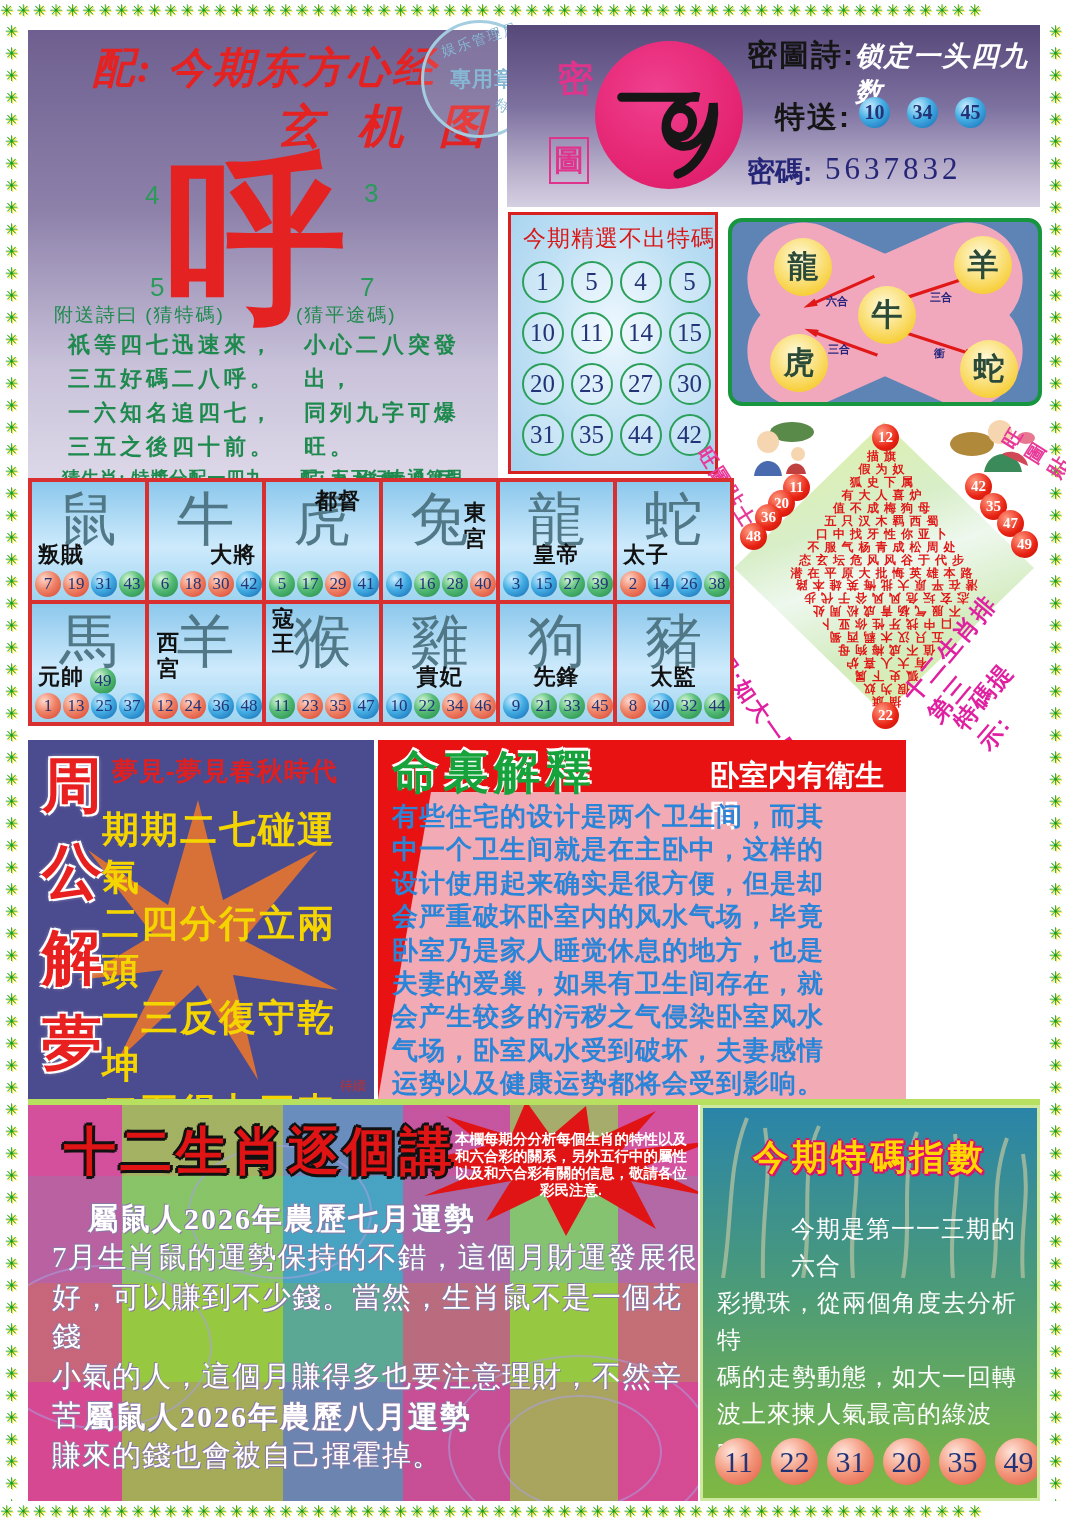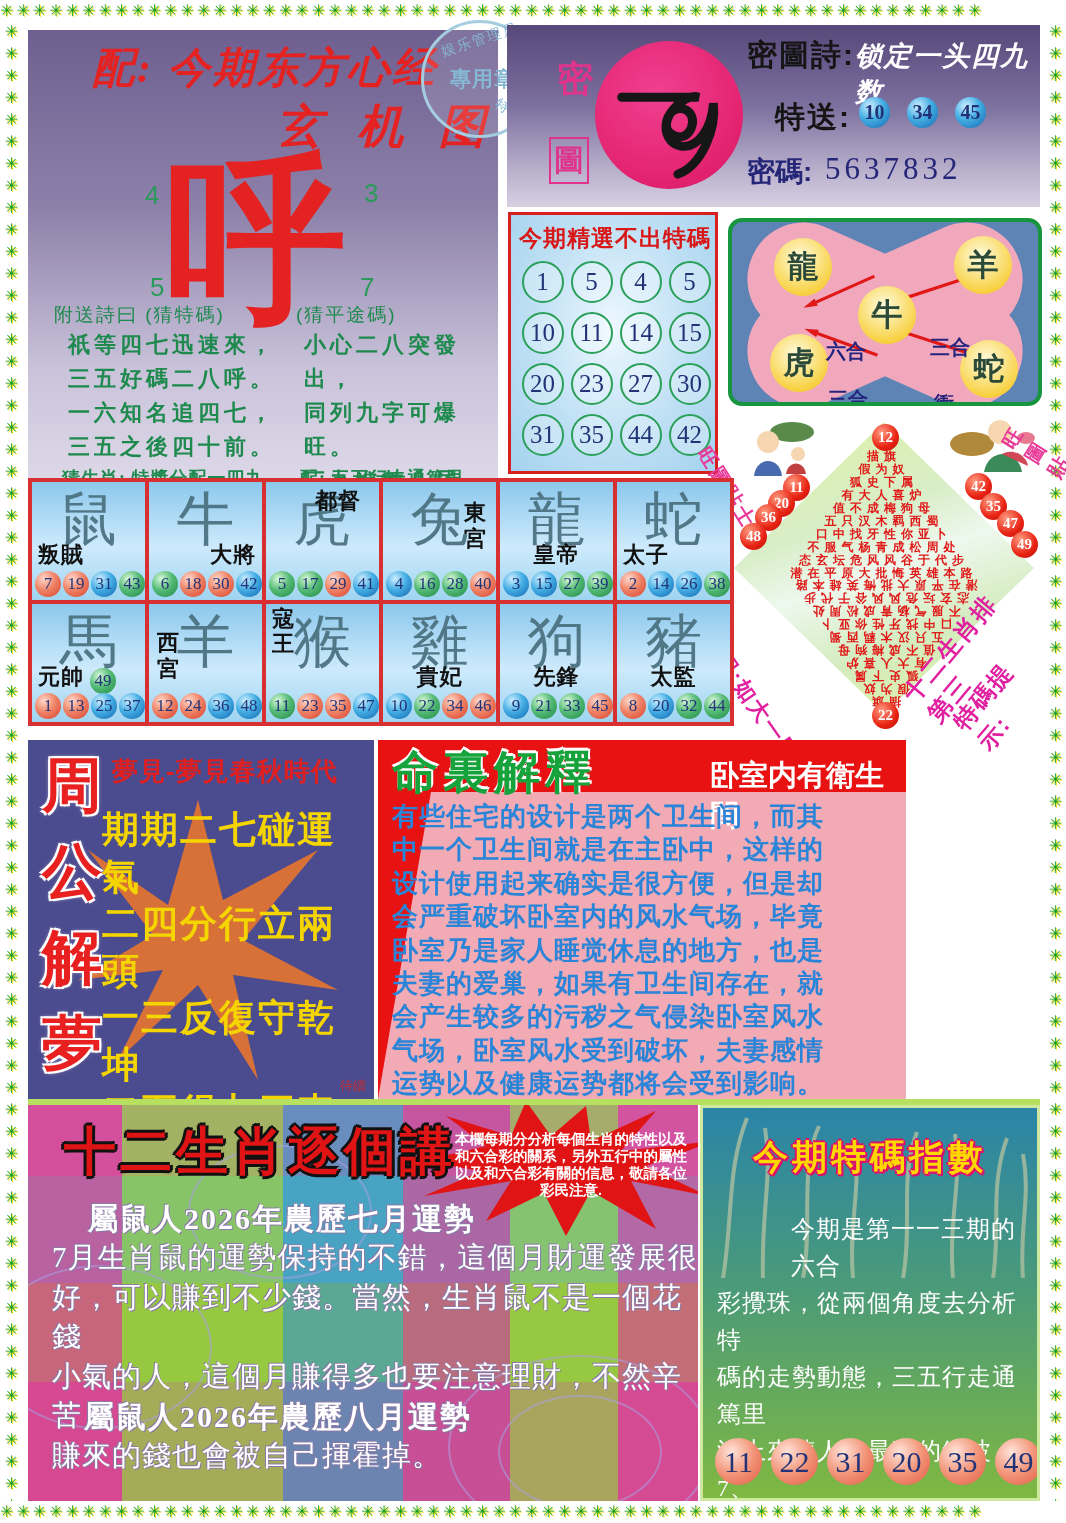--- a/index.html
+++ b/index.html
@@ -56,36 +56,36 @@
     color:#223377;font-family:"Liberation Serif","DejaVu Serif",serif;}
   .ball.r{background:radial-gradient(circle at 35% 30%,#ffd9cc 0%,#ef8468 45%,#d9402c 100%);}
   .ball.b{background:radial-gradient(circle at 35% 30%,#cdeeff 0%,#44aee4 45%,#1266b0 100%);}
   .ball.g{background:radial-gradient(circle at 35% 30%,#d8f8d8 0%,#55bb77 45%,#1f8a44 100%);}
 
   .tsball{width:31px;height:31px;font-size:20px;font-weight:bold;}
 
   
   .notspecial{left:508px;top:212px;width:210px;height:262px;border:3px solid #d82020;box-sizing:border-box;
     background:radial-gradient(ellipse at 50% 45%,#eef8ff 0%,#bfe0f4 55%,#a4d2ee 100%);}
-  .ns-title{width:100%;text-align:left;top:8px;font-size:23px;color:#d81818;font-weight:bold;letter-spacing:1px;margin-left:8px;}
+  .ns-title{width:100%;text-align:right;top:8px;font-size:23px;color:#d81818;font-weight:normal;letter-spacing:1px;}
   .ns-grid{left:7px;top:46px;width:196px;display:grid;grid-template-columns:repeat(4,1fr);grid-row-gap:9px;justify-items:center;}
   .ns-cell{width:42px;height:42px;border:2px solid #2aa05a;border-radius:50%;box-sizing:border-box;
     display:flex;align-items:center;justify-content:center;font-size:25px;color:#223377;
     font-family:"Liberation Serif","DejaVu Serif",serif;background:rgba(255,255,255,0.25);}
 
   
   .relchart{left:728px;top:218px;width:314px;height:188px;box-sizing:border-box;
     background:#5e83b5;border:4px solid #17953f;border-radius:14px;overflow:hidden;}
   .xwing{left:8px;top:37px;width:290px;height:112px;border-radius:55px;background:#f2a8bc;}
   .rot1{transform:rotate(24deg);}
   .rot2{transform:rotate(-24deg);}
   .animal{width:58px;height:58px;border-radius:50%;display:flex;align-items:center;justify-content:center;
     background:radial-gradient(circle at 45% 35%,#fffbe0 0%,#f7cf3a 75%,#eab723 100%);
     font-size:31px;font-weight:bold;color:#2c4a38;font-family:"Liberation Serif","DejaVu Serif",serif;}
-  .rel-label{font-size:20px;font-weight:bold;color:#24247e;margin-top:44px;}
+  .rel-label{font-size:11px;font-weight:bold;color:#24247e;}
   .arrow{position:absolute;height:8px;background:#e01818;}
   .head-l{clip-path:polygon(0 50%,18% 0,18% 30%,100% 30%,100% 70%,18% 70%,18% 100%);}
   .head-r{clip-path:polygon(100% 50%,82% 0,82% 30%,0 30%,0 70%,82% 70%,82% 100%);}
 
   
   .diapanel{left:728px;top:410px;width:312px;height:318px;background:#ffffff;}
   .diamond{left:6px;top:12px;width:300px;height:292px;
     clip-path:polygon(50% 0,100% 50%,50% 100%,0 50%);
     background:linear-gradient(160deg,#dff0a0 0%,#d8eec8 35%,#eef8ee 50%,#d4ecc0 70%,#dff0a0 100%);}
   .diatext{left:6px;width:300px;text-align:center;color:#e01818;font-weight:bold;
@@ -531,21 +531,21 @@
         <path d="M200,170 C210,115 196,70 214,24"></path>
           <path d="M250,170 C245,110 260,70 252,26"></path>
         <path d="M290,170 C298,120 286,80 304,30"></path>
           <path d="M320,170 C316,120 328,90 320,46"></path>
       </g>
     </svg>
     <div class="abs ititle">今期特碼指數</div>
     <div class="abs ibody">
       <div class="ind">今期是第一一三期的六合</div>
       <div>彩攪珠，從兩個角度去分析特</div>
-      <div>碼的走勢動態，三五行走通篤里</div>
+      <div>碼的走勢動態，如大一回轉</div>
       <div>波上來揀人氣最高的綠波 7、</div>
 
     </div>
     <div class="abs iballs">
       <span class="ball iball">11</span>
       <span class="ball iball">22</span>
       <span class="ball iball">31</span>
       <span class="ball iball">20</span>
       <span class="ball iball">35</span>
       <span class="ball iball">49</span>

